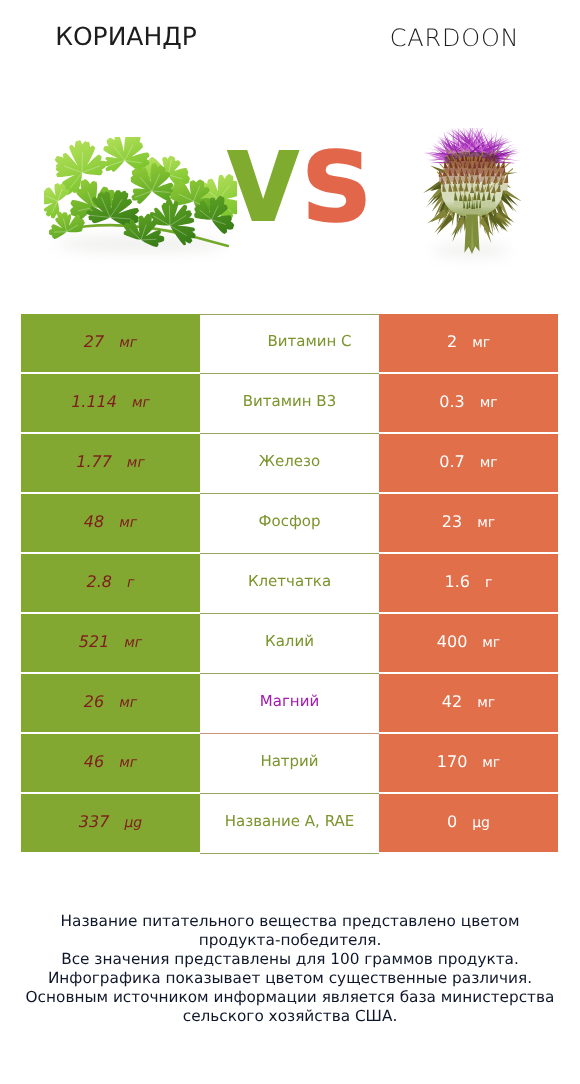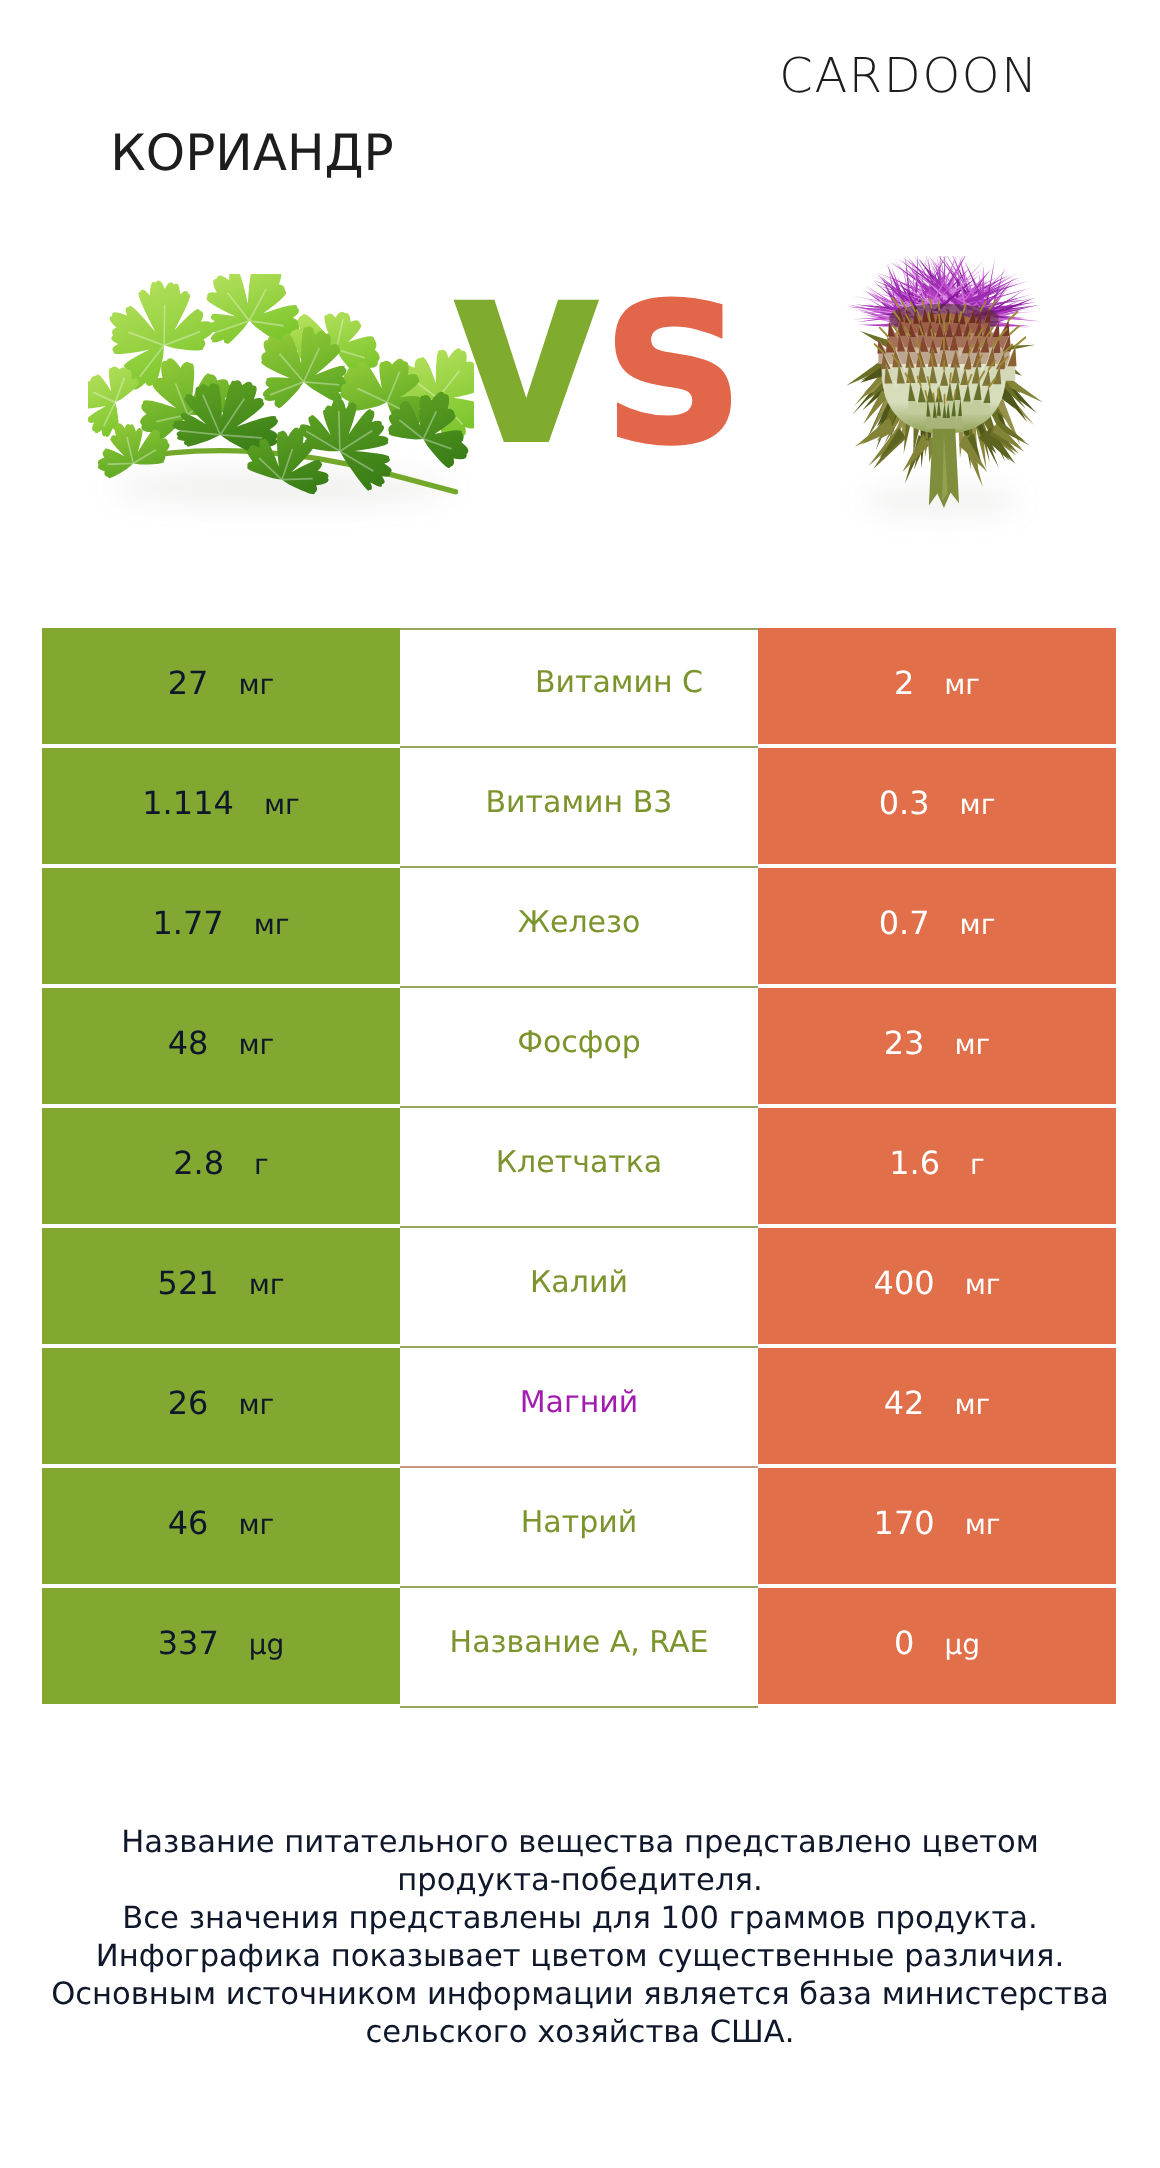--- a/index.html
+++ b/index.html
@@ -2,41 +2,41 @@
 <html lang="ru"><head>
 <meta charset="utf-8">
 <title>Кориандр vs Cardoon</title>
 <style>
   html,body{margin:0;padding:0;}
   body{width:580px;height:1084px;overflow:hidden;background:#fff;
        font-family:"DejaVu Sans",sans-serif;
        -webkit-font-smoothing:antialiased;text-rendering:geometricPrecision;}
   .page{position:relative;width:580px;height:1084px;background:#fff;will-change:transform;}
   .title{position:absolute;font-size:25px;line-height:25px;color:#1d1d1d;white-space:nowrap;}
-  .title-left{left:0;top:24px;width:252px;text-align:center;font-weight:400;margin-top:40px;}
+  .title-left{left:0;top:24px;width:252px;text-align:center;font-weight:400;}
   .title-right{left:290px;top:26px;width:329px;text-align:center;font-weight:200;letter-spacing:0.8px;
                font-size:24px;line-height:24px;font-family:"DejaVu Sans",sans-serif;}
   .hero{position:absolute;left:0;top:0;width:580px;height:300px;}
   .cor-wrap{position:absolute;left:44px;top:137px;width:193px;height:111px;}
   .shadow{position:absolute;border-radius:50%;background:rgba(120,125,115,.12);filter:blur(7px);}
   .shadow-cor{left:56px;top:236px;width:170px;height:16px;}
   .shadow-car{left:432px;top:244px;width:78px;height:13px;}
   .car-wrap{position:absolute;left:422px;top:128px;width:99px;height:126px;}
   .vs{position:absolute;left:225px;top:120px;width:150px;height:112px;
       font-family:"DejaVu Sans",sans-serif;font-stretch:condensed;
       font-size:130px;line-height:112px;font-weight:700;letter-spacing:0.2px;white-space:nowrap;}
   .vs .v{color:#7fab2e;}
   .vs .s{color:#e2664a;}
   .table{position:absolute;left:21px;top:314px;width:537px;height:538px;}
   .row{position:relative;height:60px;}
   .cell{position:absolute;top:0;width:179px;height:58px;box-sizing:border-box;
         display:flex;align-items:center;justify-content:center;line-height:1;}
   .cell-left,.cell-right{padding-bottom:3px;}
   .cell-mid{padding-bottom:5px;}
-  .cell-left{left:0;background:#82a832;color:#0f172a;}
+  .cell-left{left:0;background:#82a832;color:#7f1d1d;font-style:italic;}
   .cell-right{left:358px;background:#e06f4a;color:#fff;}
   .cell-mid{left:179px;width:179px;height:60px;background:#fff;color:#7b942c;
             font-weight:400;font-size:15px;border-bottom:1px solid #96a55f;}
   .row:first-child .cell-mid{border-top:1px solid #96a55f;padding-left:40px;}
   .cell-mid.win-r{color:#a21caf;border-bottom-color:#c9977f;}
   .valwrap{display:flex;align-items:baseline;}
   .val{font-size:16px;font-weight:400;}
   .unit{font-size:14px;font-weight:400;margin-left:15px;}
   .footer{position:absolute;left:0;top:912px;width:580px;text-align:center;
           font-size:15.3px;line-height:19.1px;color:#0f172a;}

